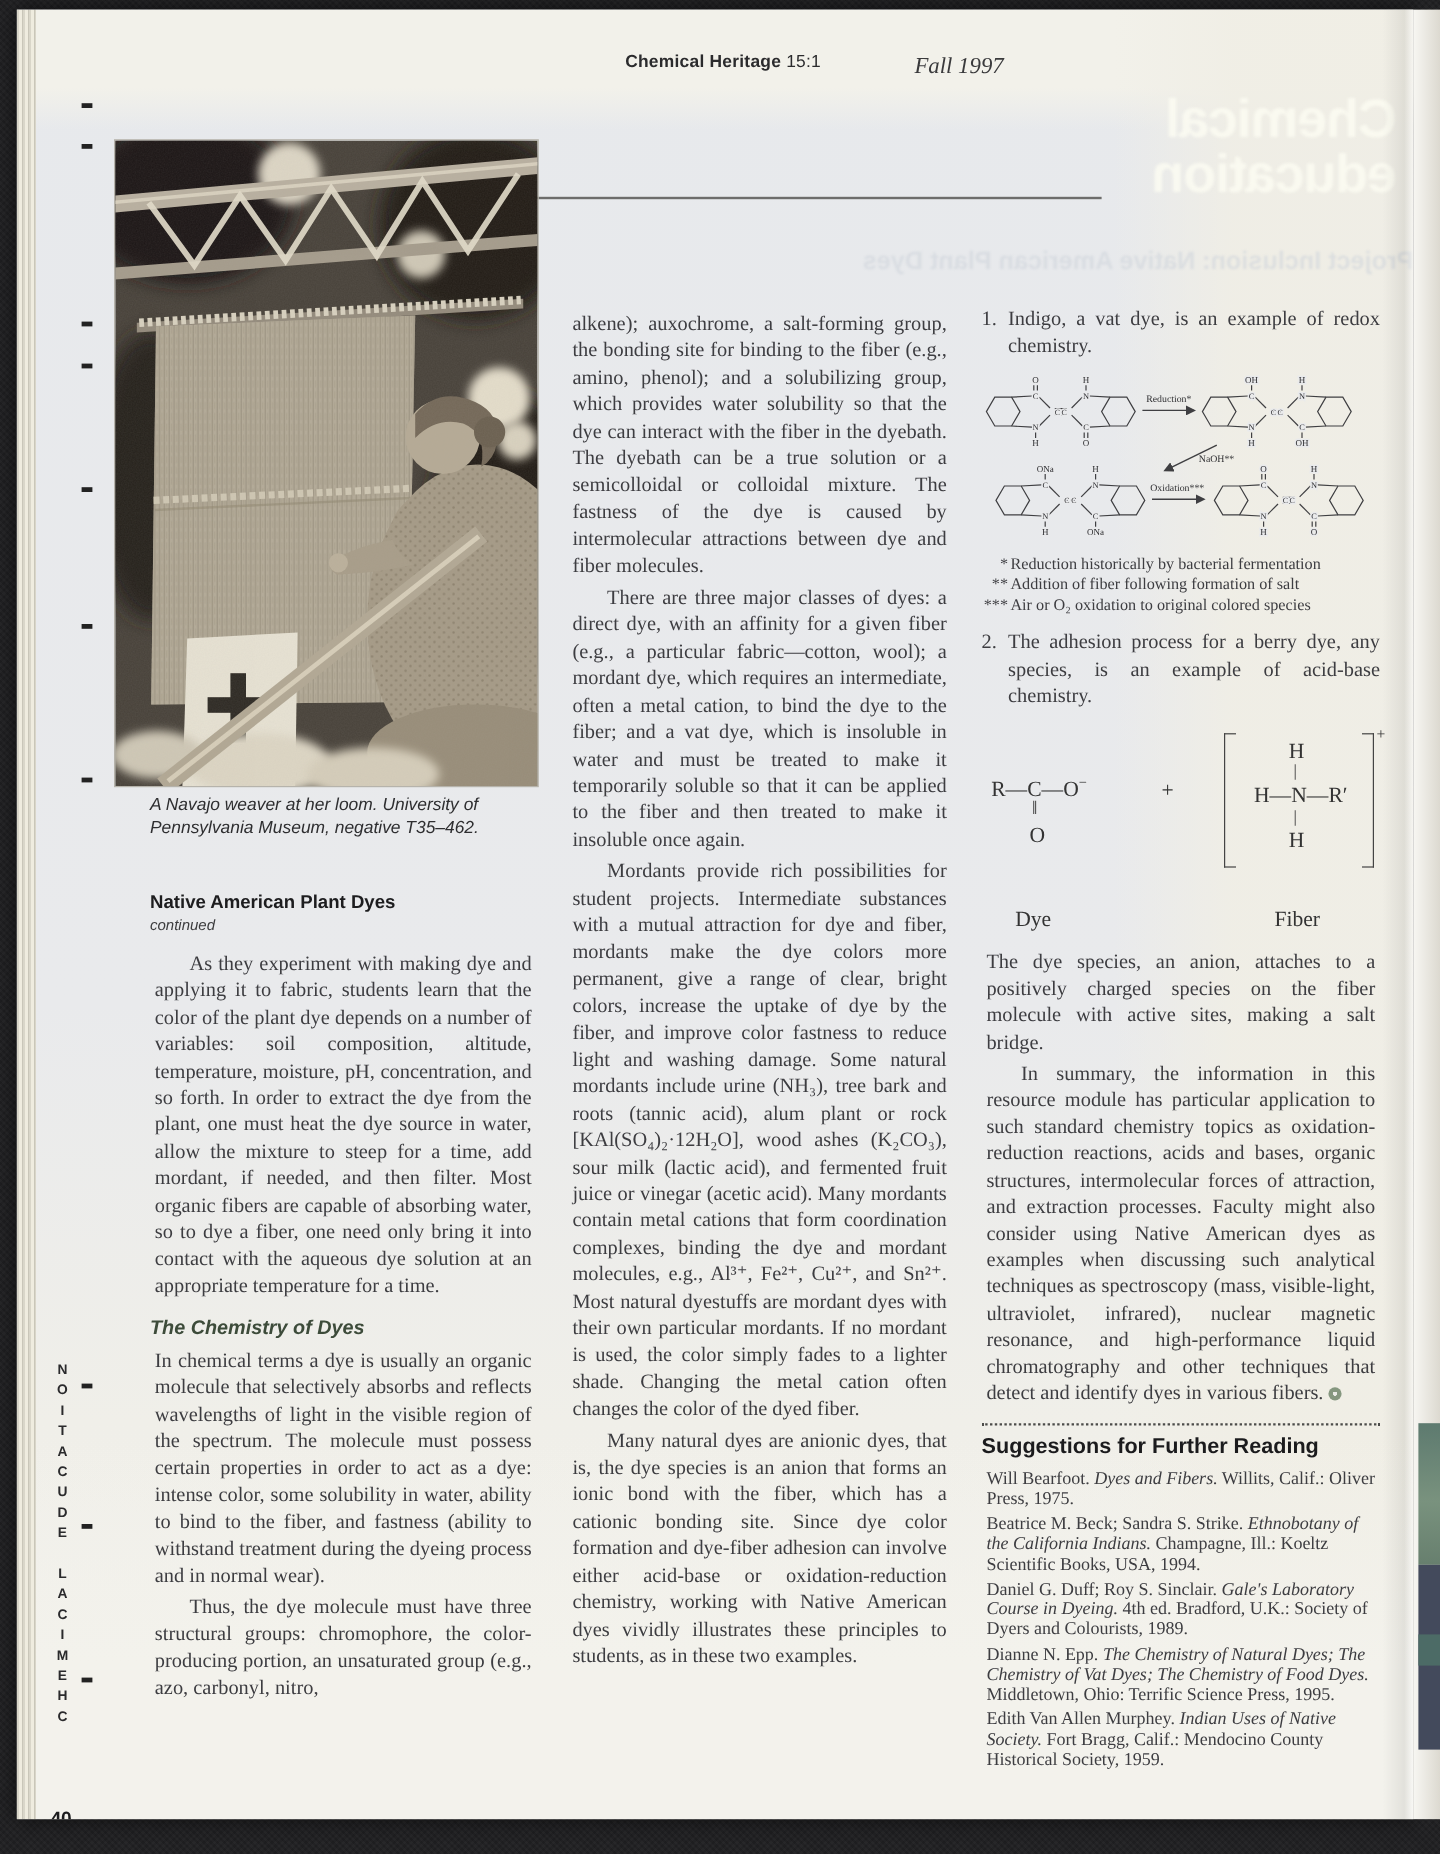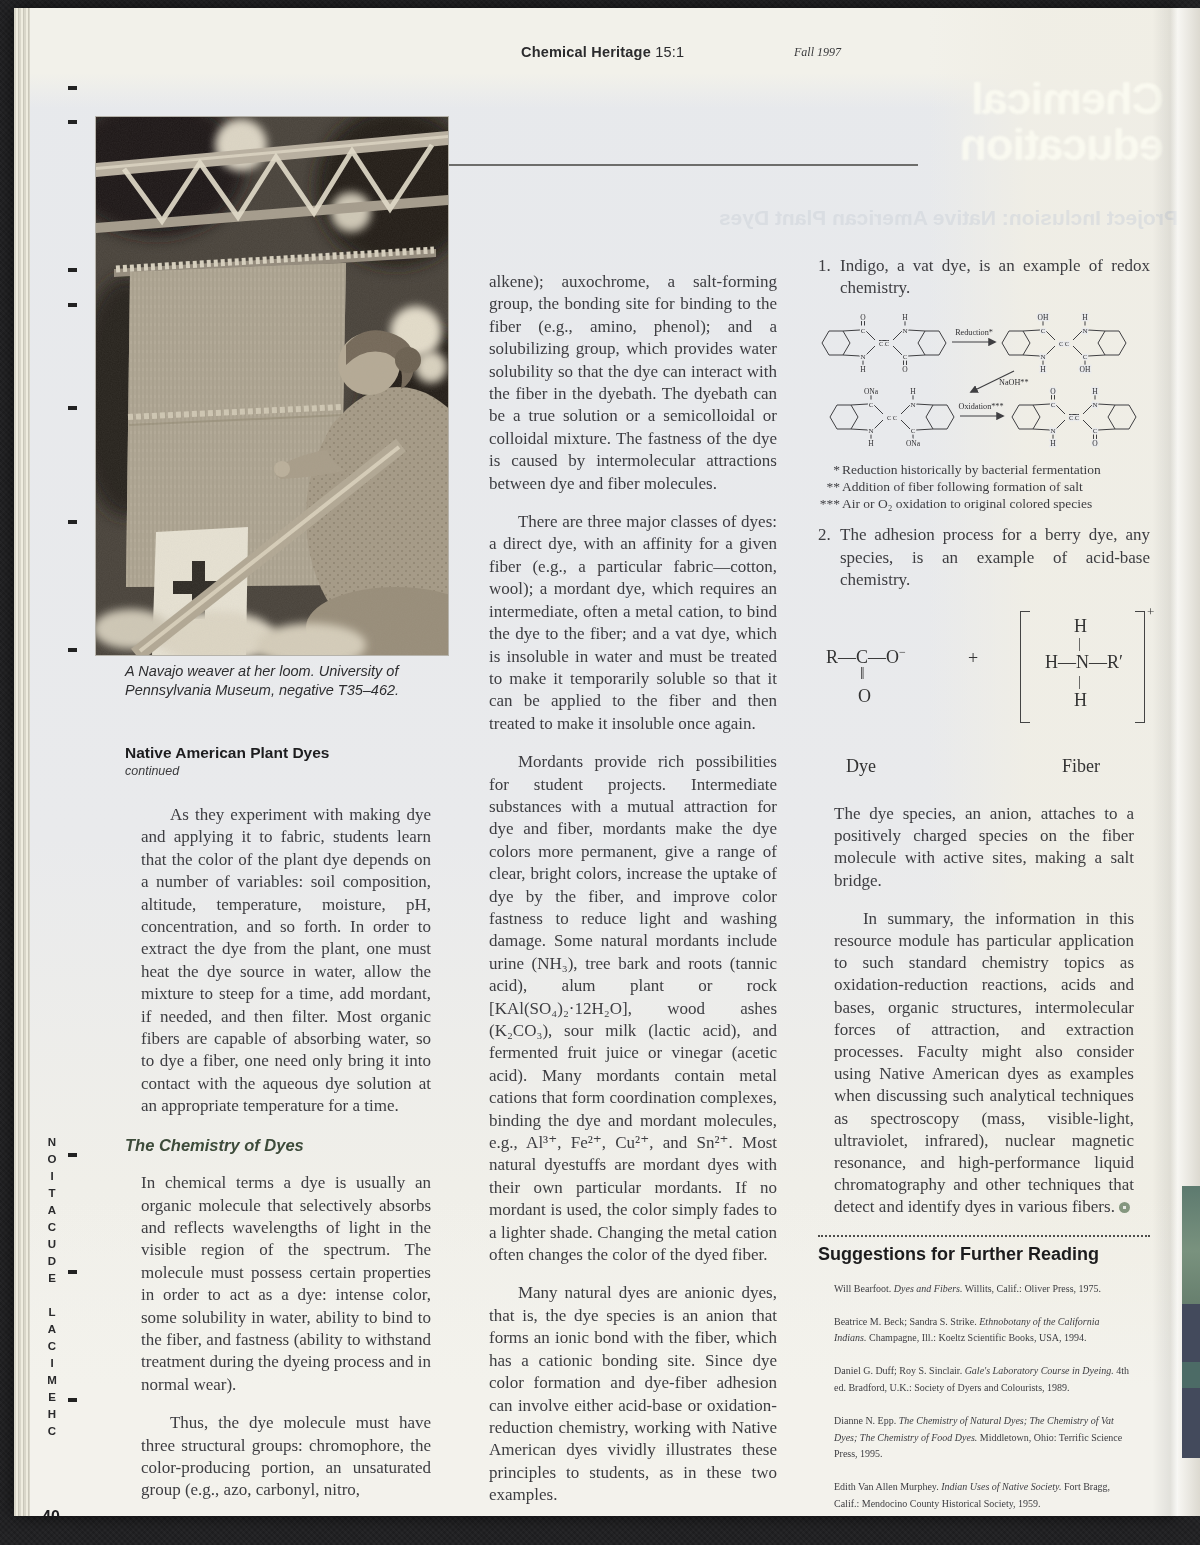--- a/index.html
+++ b/index.html
@@ -30,21 +30,21 @@
     background:linear-gradient(90deg,#f7f6f2,#dcd9d0);}
   .next-page{position:absolute;left:1182px;top:1186px;width:18px;height:272px;}
   .next-page .teal{height:118px;background:linear-gradient(180deg,#5d7a6f 0%,#79927e 55%,#677f6e 100%);}
   .next-page .slate{height:154px;background:#434a5c;position:relative;}
   .next-page .slate .notch{position:absolute;left:0;top:58px;width:100%;height:26px;background:#4c6b66;}
 
   
   .hdr-journal{position:absolute;left:468px;top:36px;font-family:"Liberation Sans",sans-serif;
     font-size:14.5px;color:#2b2b2d;letter-spacing:.2px;margin-left:39px;}
   .hdr-journal b{font-weight:700;}
-  .hdr-date{position:absolute;left:780px;top:37px;font-style:italic;font-size:12px;color:#3a3a3c;}
+  .hdr-date{position:absolute;left:748px;top:37px;font-style:italic;font-size:19px;color:#3a3a3c;}
 
   
   .mirror{transform:scaleX(-1);}
   .ghost-banner{position:absolute;left:845px;top:68px;width:305px;text-align:left;
     font-family:"Liberation Sans",sans-serif;font-weight:700;font-size:45px;line-height:46px;
     letter-spacing:-1px;color:rgba(252,252,243,.8);filter:blur(1.2px);}
   .ghost-headline{position:absolute;left:470px;top:198px;width:694px;white-space:nowrap;overflow:hidden;
     font-family:"Liberation Sans",sans-serif;font-weight:700;font-size:21px;
     color:rgba(205,211,219,.55);filter:blur(.7px);}
   .rule{position:absolute;left:428px;top:156px;width:476px;height:2px;background:#6d6d6b;}
@@ -54,21 +54,21 @@
   .caption{position:absolute;left:111px;top:654px;width:332px;
     font-family:"Liberation Sans",sans-serif;font-style:italic;font-size:14.5px;line-height:19px;color:#2e2e30;}
 
   
   .sect{position:absolute;left:111px;top:736px;width:322px;font-family:"Liberation Sans",sans-serif;}
   .sect .t{font-weight:700;font-size:15.5px;color:#1d1d1f;}
   .sect .c{font-style:italic;font-size:12.5px;color:#3c3c3e;margin-top:2px;}
 
   
   .col{position:absolute;color:#3d3d41;font-size:17px;line-height:22.4px;text-align:justify;hyphens:auto;}
-  .col p{margin:16px;}
+  .col p{margin:4px;}
   .col p.ind{text-indent:1.7em;}
   #col1{left:111px;top:780px;width:322px;}
   #col2{left:459px;top:247px;width:320px;}
   #col3{left:804px;top:247px;width:332px;line-height:22.2px;}
   .green-h{font-family:"Liberation Sans",sans-serif;font-weight:700;font-style:italic;
     font-size:16.5px;color:#3d4b3a;margin:13px 0 4px;}
 
   
   .numitem{display:flex;margin:0 0 6px;}
   .numitem .num{flex:0 0 22px;}
@@ -102,21 +102,21 @@
   .ab .dy{left:28px;top:158px;}
   .ab .fb{left:244px;top:158px;}
 
   .gear{display:inline-block;width:11px;height:11px;border-radius:50%;vertical-align:-1px;margin-left:4px;
     background:radial-gradient(circle,#e9eae6 0 1.8px,#85977f 1.9px 5.5px);}
 
   
   .dotrule{border:0;border-top:2px dotted #4c4c4a;margin:14px 0 6px;}
   .read-title{font-family:"Liberation Sans",sans-serif;font-weight:700;font-size:18px;color:#1b1b1d;
     margin:0 0 8px;text-align:left;}
-  .ref{font-size:10px;line-height:16.8px;margin:0 0 8px;text-align:left;color:#3d3d41;}
+  .ref{font-size:15px;line-height:16.8px;margin:0 0 8px;text-align:left;color:#3d3d41;}
   .ref .it{font-style:italic;}
 
   
   .vlabel{position:absolute;left:32px;top:1128px;height:312px;
     writing-mode:vertical-rl;text-orientation:upright;
     font-family:"Liberation Sans",sans-serif;font-weight:600;font-size:11.5px;letter-spacing:5px;color:#2a2a2c;}
   .pagenum{position:absolute;left:28px;top:1472px;font-family:"Liberation Sans",sans-serif;
     font-weight:700;font-size:16px;color:#1c1c1e;margin-top:28px;}
   .tick{position:absolute;width:9px;height:3.5px;background:#222;left:54px;}
 </style>

